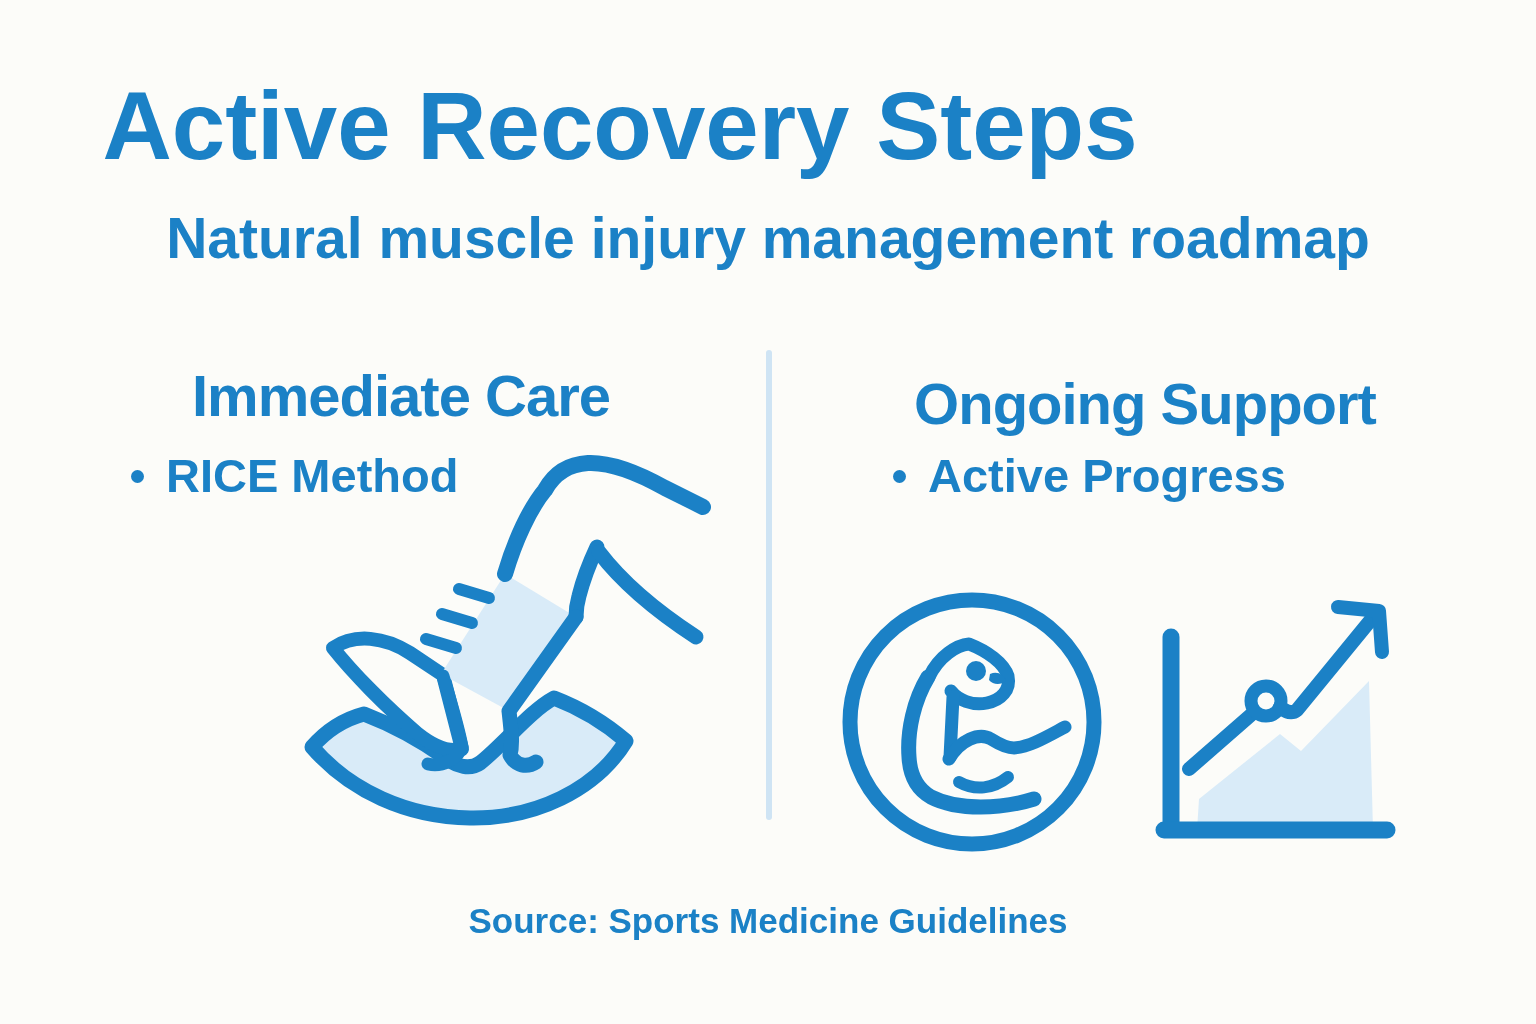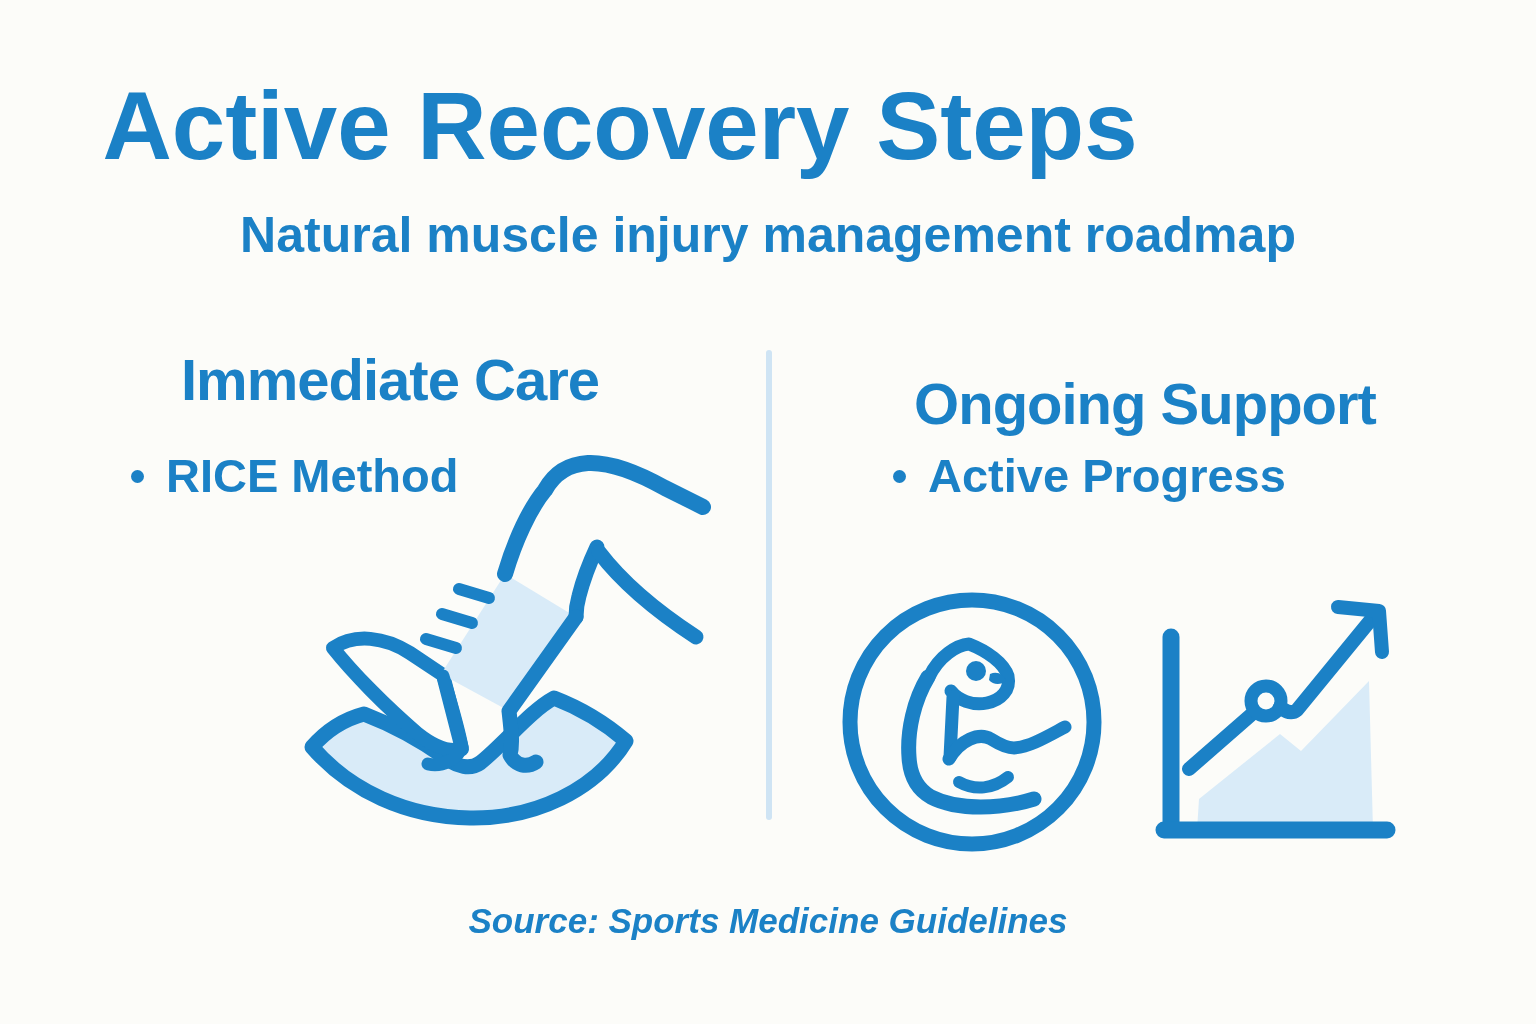--- a/index.html
+++ b/index.html
@@ -20,32 +20,32 @@
   .title {
     position: absolute; top: 78px; left: 0; width: 1240px;
     text-align: center;
     font-size: 96px; font-weight: 700; letter-spacing: 0px;
     line-height: 1.0;
     color: var(--accent);
   }
   .subtitle {
     position: absolute; top: 210px; left: 0; width: 1536px;
     text-align: center;
-    font-size: 50px; font-weight: 700;
+    font-size: 57px; font-weight: 700;
     line-height: 1.0;
     color: var(--accent);
   }
   .col-heading {
     position: absolute; top: 351px;
     text-align: center;
     font-size: 58px; font-weight: 700; letter-spacing: -1px;
     line-height: 1.0;
     color: var(--accent);
   }
-  .col-heading.left  { left: 60px;  width: 660px; }
+  .col-heading.left  { left: 71px;  width: 660px; margin-top: 16px; }
   .col-heading.right { left: 830px; width: 630px; margin-top: 24px; }
   .bullets {
     position: absolute; top: 451px;
     display: flex; flex-direction: column; gap: 23px;
   }
   .bullets.left  { left: 131px; justify-content: flex-end; }
   .bullets.right { left: 893px; }
   .bullet-row { display: flex; align-items: center; height: 50px; }
   .bullet-dot {
     width: 13px; height: 13px; border-radius: 50%;
@@ -59,21 +59,20 @@
   .divider {
     position: absolute; left: 766px; top: 350px;
     width: 6px; height: 470px; border-radius: 4px;
     background: var(--divider);
   }
   .source {
     position: absolute; top: 901px; left: 0; width: 1536px;
     text-align: center;
     font-size: 35px; font-weight: 700;
     color: var(--accent);
-    font-style: italic;
   }
   .illus { position: absolute; }
   .illus.leg    { left: 300px; top: 430px; }
   .illus.bicep  { left: 838px; top: 585px; }
   .illus.chart  { left: 1150px; top: 595px; }
   .stroke {
     fill: none; stroke: var(--accent);
     stroke-linecap: round; stroke-linejoin: round;
   }
   .fill-light { fill: var(--light-fill); }

